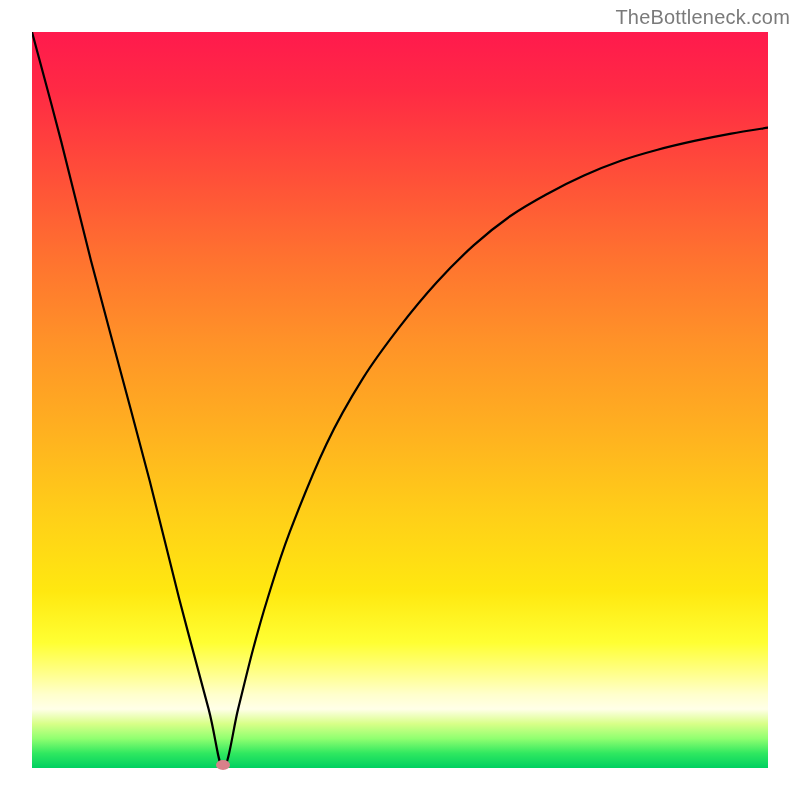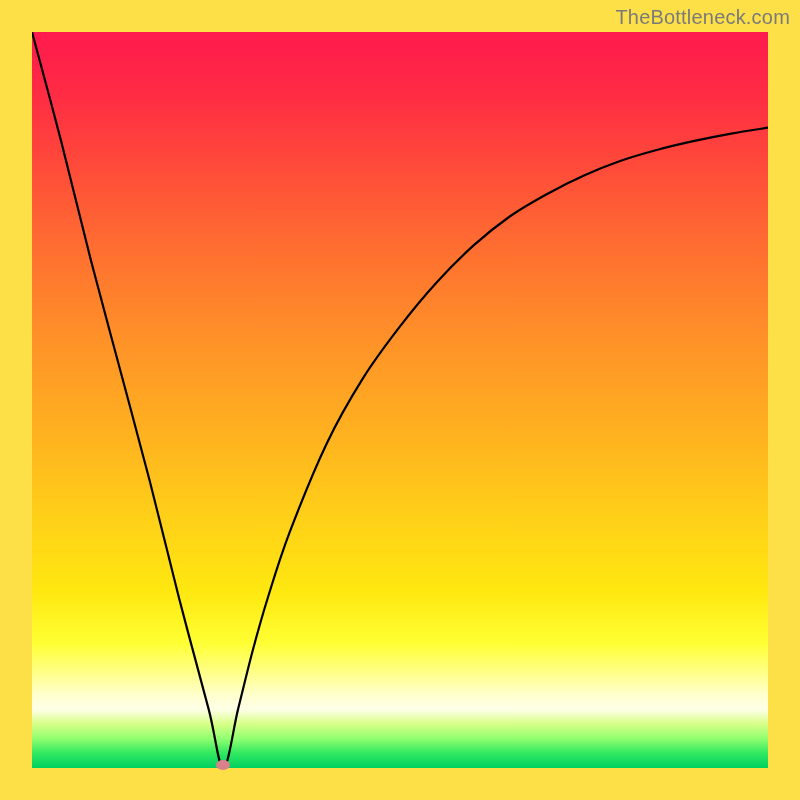--- a/index.html
+++ b/index.html
@@ -7,21 +7,21 @@
     padding: 0;
     width: 800px;
     height: 800px;
     background: #000;
     overflow: hidden;
   }
   .frame {
     position: relative;
     width: 800px;
     height: 800px;
-    background: #fde047;
+    background: #ffffff;
   }
   .plot {
     position: absolute;
     left: 32px;
     top: 32px;
     width: 736px;
     height: 736px;
     background: linear-gradient(to bottom,
       #ff1a4d 0%,
       #ff2a44 8%,

